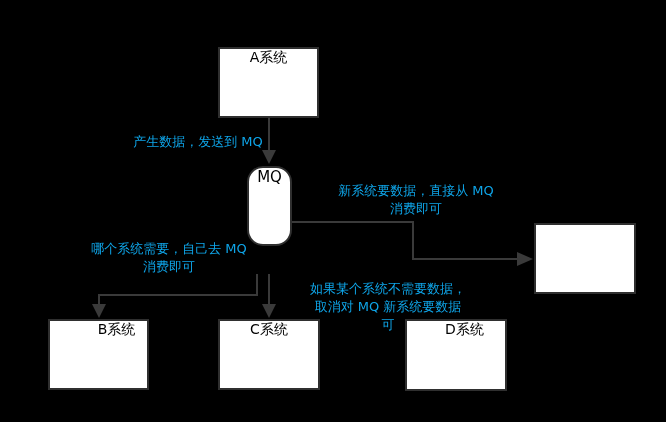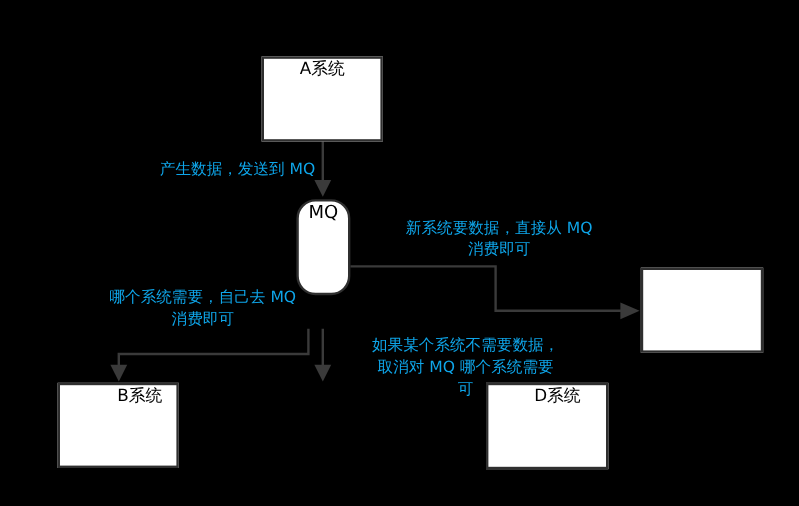--- a/index.html
+++ b/index.html
@@ -97,34 +97,37 @@
   </div>
 
   <div class="node rounded" id="node-mq">
     <span>MQ</span>
   </div>
 
   <div class="node" id="node-b">
     <span>B系统</span>
   </div>
 
+  <div class="node" id="node-c">
+    <span>C系统</span>
+  </div>
 
   <div class="node" id="node-d">
     <span>D系统</span>
   </div>
 
   <div class="node" id="node-new">
     <span></span>
   </div>
 
   <div class="annotation" id="annotation-produce">产生数据，发送到 MQ</div>
 
   <div class="annotation" id="annotation-new-consume">新系统要数据，直接从 MQ
 消费即可</div>
 
   <div class="annotation" id="annotation-which">哪个系统需要，自己去 MQ
 消费即可</div>
 
   <div class="annotation" id="annotation-cancel">如果某个系统不需要数据，
-取消对 MQ 哪个系统需要
+取消对 MQ 新系统要数据
 可</div>
 
 </div>
 
 </body></html>

